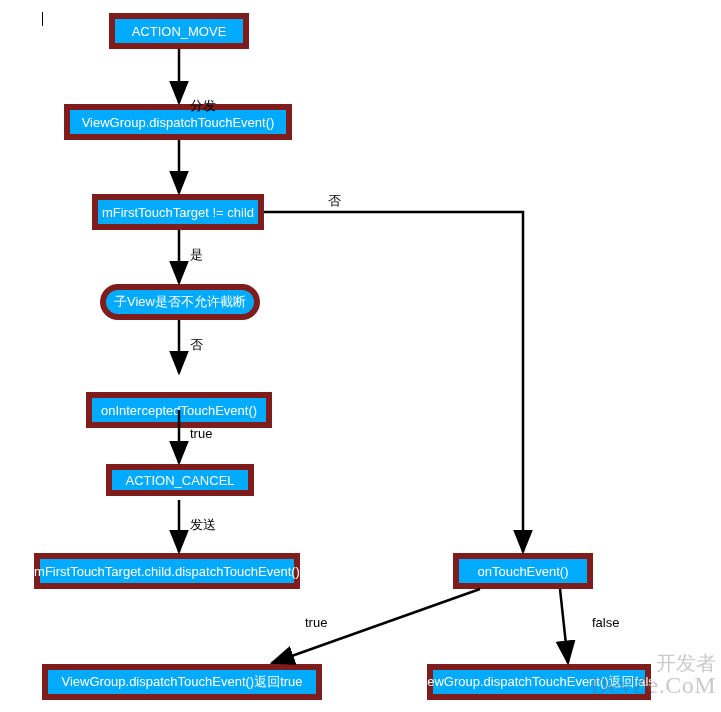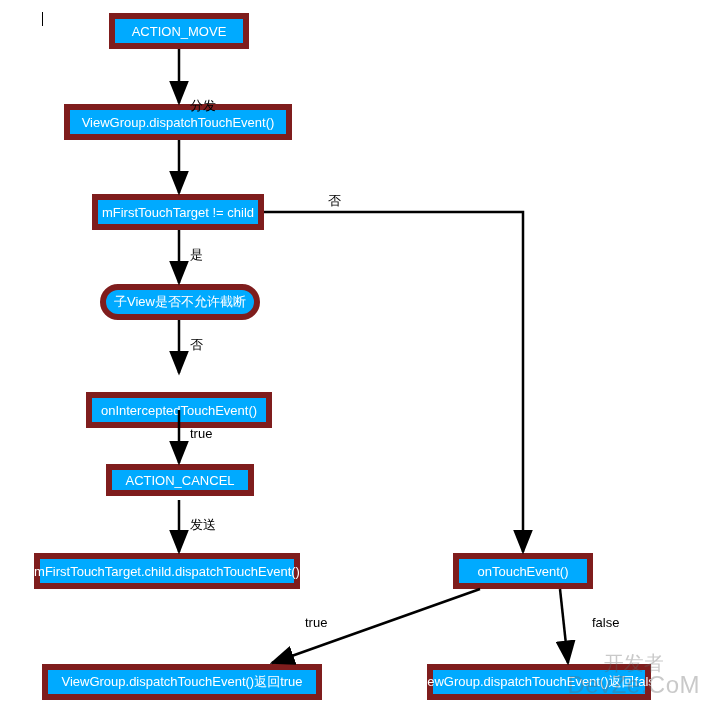--- a/index.html
+++ b/index.html
@@ -23,27 +23,27 @@
     white-space: nowrap;
     border: 6px solid #7f1d1d;
   }
   .edge-label {
     position: absolute;
     font-size: 13px;
     color: #000;
   }
   .watermark {
     position: absolute;
-    right: 21px;
+    right: 5px;
     bottom: 15px;
-    font-family: Liberation Sans, sans-serif;
+    font-family: Liberation Serif, serif;
     color: rgba(100,100,100,0.35);
     font-size: 22px;
     line-height: 1;
-    text-align: center;
+    text-align: right;
     pointer-events: none;
   }
   .watermark .line1 { font-size: 20px; }
   .watermark .line2 { font-size: 24px; letter-spacing: 0.5px; }
   svg.arrows {
     position: absolute;
     top: 0; left: 0;
     width: 721px; height: 712px;
     pointer-events: none;
   }

